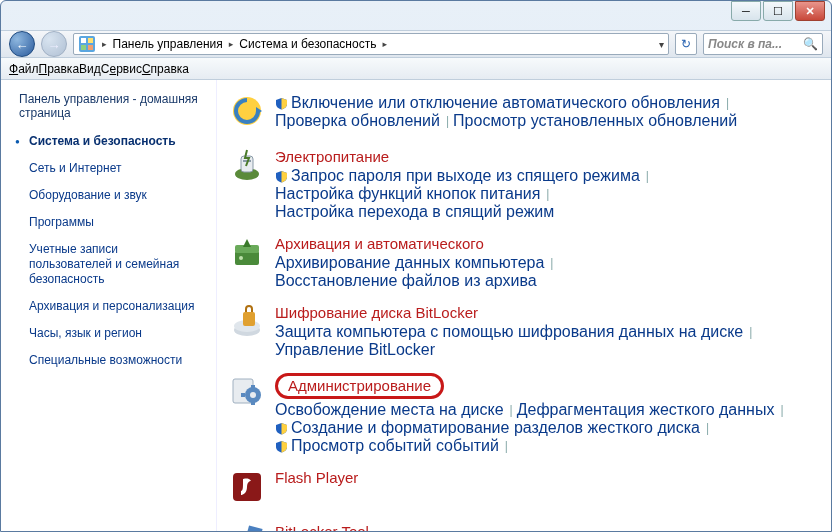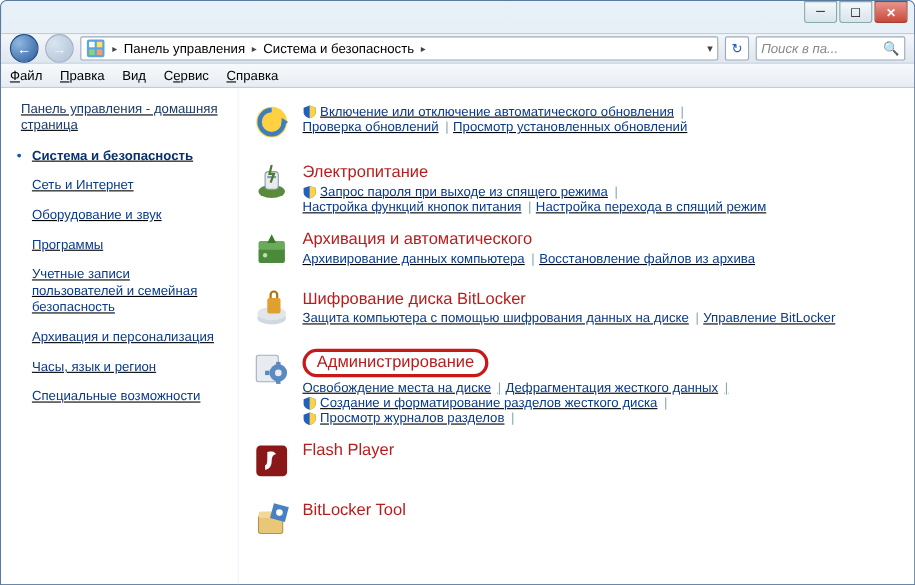--- a/index.html
+++ b/index.html
@@ -6,44 +6,44 @@
 body { font-family: "Segoe UI", Tahoma, sans-serif; font-size: 12px; background: #fff; width: 832px; height: 532px; overflow: hidden; }
 .window { width: 832px; height: 532px; background: linear-gradient(#e8f0f8,#d8e4f0); border: 1px solid #5a7aa0; border-radius: 6px 6px 0 0; position: relative; padding-top: 29px; }
 .titlebar-btns { position: absolute; top: 0; right: 6px; display: flex; }
 .titlebar-btn { width: 30px; height: 20px; border: 1px solid #8aa; border-radius: 0 0 3px 3px; background: linear-gradient(#f4f8fb,#d8e4ec); display: flex; align-items: center; justify-content: center; font-family: Arial; font-size: 11px; margin-left: 2px; }
 .titlebar-btn.close { background: linear-gradient(#e9958c,#c8483a); color: #fff; font-weight: bold; border-color: #a04030; }
 .addrbar { height: 28px; background: linear-gradient(#f4f6f9,#dfe6ee); display: flex; align-items: center; padding: 0 8px; gap: 6px; border-top: 1px solid #c0cedc; border-bottom: 1px solid #c0cedc; }
 .navbtn { width: 26px; height: 26px; border-radius: 50%; background: radial-gradient(circle at 30% 30%,#8fb8e0 0%,#2a5a9c 100%); color: #fff; display: flex; align-items: center; justify-content: center; font-size: 13px; border: 1px solid #1e4a80; }
 .navbtn.fwd { background: radial-gradient(circle at 30% 30%,#d8e4f0,#b0c0d4); border-color: #a0b0c4; color: #eef; }
 .addrfield { flex: 1; height: 22px; background: #fff; border: 1px solid #9ab; border-radius: 2px; display: flex; align-items: center; padding: 0 4px; gap: 4px; font-size: 12px; }
 .crumb-arrow { color: #444; margin: 0 2px; font-size: 9px; }
-.searchfield { width: 136px; height: 22px; background: #fff; border: 1px solid #9ab; border-radius: 2px; display: flex; align-items: center; padding: 0 4px; color: #888; font-style: italic; }
+.searchfield { width: 120px; height: 22px; background: #fff; border: 1px solid #9ab; border-radius: 2px; display: flex; align-items: center; padding: 0 4px; color: #888; font-style: italic; font-weight: bold; }
 .searchfield .mag { margin-left: auto; color: #5a8; font-style: normal; }
 .refreshbtn { width: 22px; height: 22px; border: 1px solid #9ab; border-radius: 2px; background: #fff; display: flex; align-items: center; justify-content: center; color: #2560b0; }
-.menubar { height: 22px; background: linear-gradient(#f7fafc,#e6ecf2); border-bottom: 1px solid #c0cedc; display: flex; align-items: center; padding: 0 8px; gap: 16px; }
+.menubar { height: 22px; background: linear-gradient(#f7fafc,#e6ecf2); border-bottom: 1px solid #c0cedc; display: flex; align-items: center; padding: 0 8px; }
 .menu-item { color: #000; }
 .menu-item .ul { text-decoration: underline; }
-.content { display: flex; height: calc(100% - 50px); text-decoration: underline; }
+.content { display: flex; height: calc(100% - 50px); }
 .sidebar { width: 216px; background: #fff; padding: 12px 0 0 0; border-right: 1px solid #eef; }
 .sidebar-title { padding: 0 18px 8px 18px; color: #1a3a6a; font-size: 12px; }
 .sidebar ul { list-style: none; }
 .sidebar li { padding: 6px 18px 6px 28px; color: #0a3a8a; cursor: pointer; position: relative; font-size: 12px; line-height: 1.25; }
 .sidebar li.active { font-weight: bold; color: #083070; }
 .sidebar li.active::before { content: "●"; position: absolute; left: 14px; color: #0a5aaf; font-size: 8px; top: 9px; }
 .main { flex: 1; background: #fff; overflow-y: auto; padding: 4px 18px 10px 10px; position: relative; }
 .main::-webkit-scrollbar { width: 17px; }
 .main::-webkit-scrollbar-track { background: #eef2f6; border-left: 1px solid #dde4ec; }
 .main::-webkit-scrollbar-thumb { background: linear-gradient(90deg,#d0dae6,#e6ecf2); border: 1px solid #b8c4d4; border-radius: 2px; }
 .cat { display: flex; margin: 10px 0 14px 0; }
 .cat-icon { width: 40px; height: 40px; flex-shrink: 0; display: flex; align-items: flex-start; justify-content: center; }
 .cat-body { flex: 1; padding-left: 8px; }
 .cat-title { color: #b91c1c; font-size: 15px; margin-bottom: 2px; display: inline-block; }
 .cat-title.highlight { border: 3px solid #c81818; border-radius: 14px; padding: 1px 10px 2px 10px; }
 .sublinks { display: flex; flex-wrap: wrap; align-items: center; gap: 0; }
-.sublink { color: #0a3a8a; font-size: 12px; margin-right: 6px; display: inline-flex; align-items: center; gap: 3px; }
+.sublink { color: #0a3a8a; font-size: 16px; margin-right: 6px; display: inline-flex; align-items: center; gap: 3px; }
 .sep { color: #8aa; margin: 0 4px 0 0; }
 .shield { width: 13px; height: 13px; display: inline-block; }
 svg { display: block; }
 .cp-ico { width: 18px; height: 18px; }
 </style>
 </head>
 <body>
 
 <div class="window">
 
@@ -209,21 +209,21 @@
                   </svg>
                   <span>Создание и форматирование разделов жесткого диска</span>
                 </span>
                 <span class="sep">|</span>
                 <div style="width: 100%;"></div>
                 <span class="sublink">
                   <svg class="shield" viewBox="0 0 13 13">
                     <path d="M6.5 1 L12 3 V7 C12 10 9 12 6.5 12.5 C4 12 1 10 1 7 V3 Z" fill="#2060c0"></path>
                     <path d="M6.5 1 L12 3 V7 C12 10 9 12 6.5 12.5 V1 Z" fill="#ffd040"></path>
                   </svg>
-                  <span>Просмотр журналов разделов</span>
+                  <span>Просмотр событий событий</span>
                 </span>
                 <span class="sep">|</span>
               </div></div>
           </div>
           <div class="cat">
             <div class="cat-icon">
               <svg width="36" height="36" viewBox="0 0 36 36">
                 <rect x="4" y="4" width="28" height="28" rx="4" fill="#8a1818"></rect>
                 <path d="M14 10 C14 10 20 8 22 12 C22 12 18 12 18 18 C18 24 14 26 12 26 L12 22 C14 22 14 18 14 14 Z" fill="#fff"></path>
               </svg>

